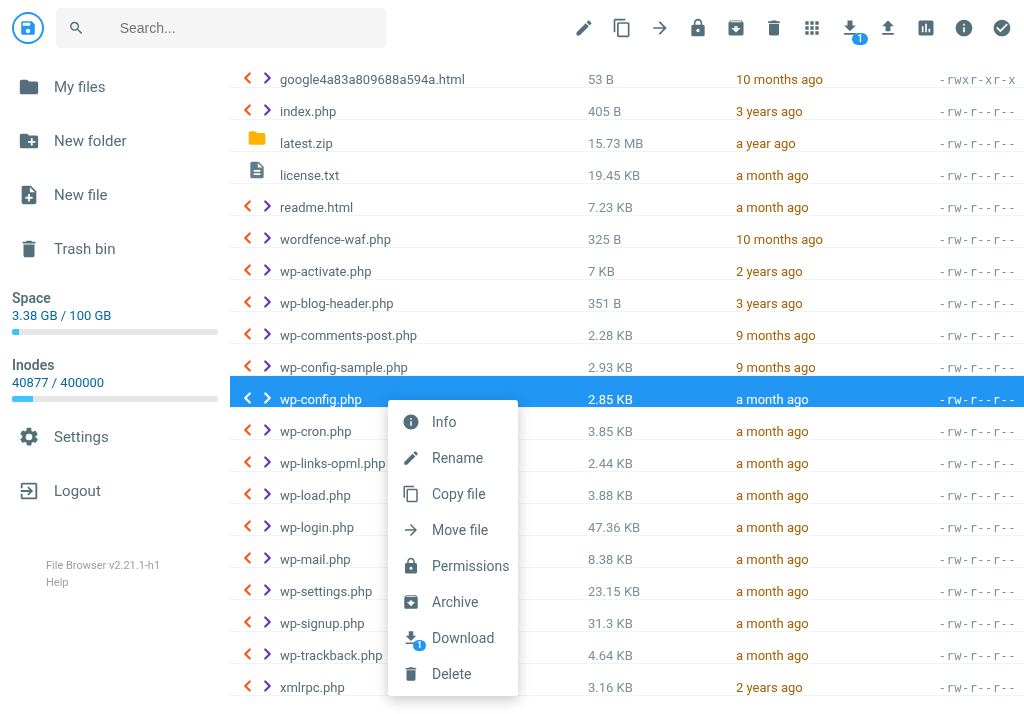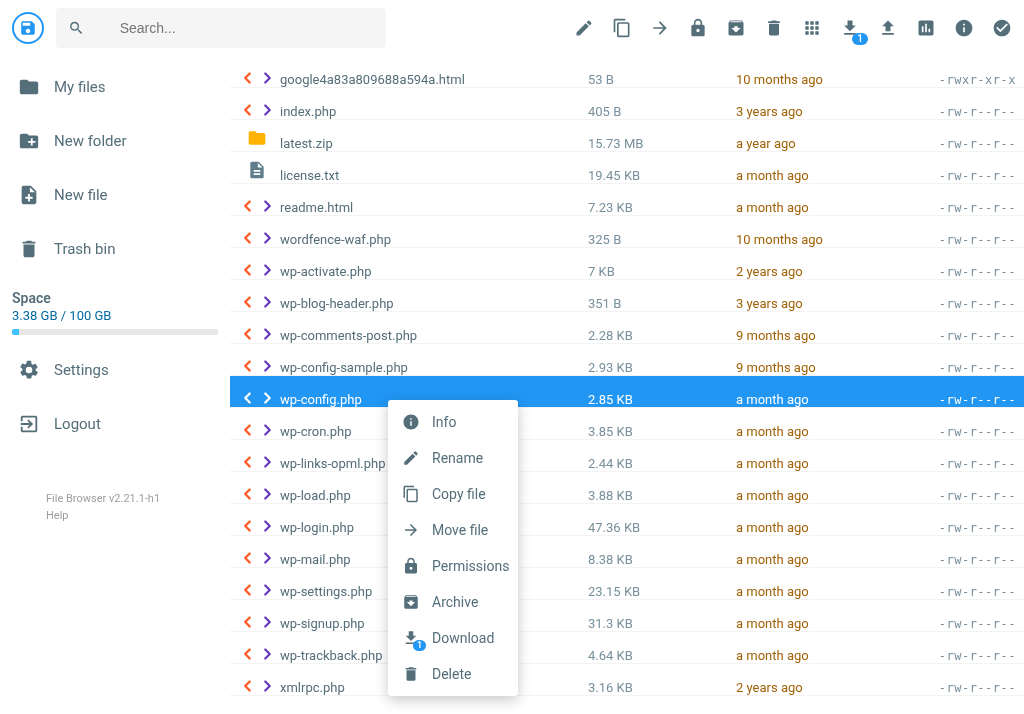--- a/index.html
+++ b/index.html
@@ -273,20 +273,27 @@
         </svg>
       <span>Trash bin</span>
     </div>
     <div class="stats">
       <div class="label">Space</div>
       <div class="val">3.38 GB / 100 GB</div>
       <div class="bar">
           <div class="fill" id="spacefill" style="width: 3.4%;"></div>
         </div>
     </div>
+    <div class="stats">
+      <div class="label">Inodes</div>
+      <div class="val">40877 / 400000</div>
+      <div class="bar">
+          <div class="fill" id="inodesfill" style="width: 10.2%;"></div>
+        </div>
+    </div>
     <div class="nav-item">
       <svg width="22" height="22" viewBox="0 0 24 24" fill="#546e7a">
           <path d="M19.14 12.94c.04-.3.06-.61.06-.94s-.02-.64-.07-.94l2.03-1.58a.5.5 0 00.12-.64l-1.92-3.32a.5.5 0 00-.61-.22l-2.39.96a7.03 7.03 0 00-1.62-.94l-.36-2.54A.5.5 0 0014 2h-4a.5.5 0 00-.49.42l-.36 2.54c-.59.24-1.13.57-1.62.94l-2.39-.96a.5.5 0 00-.61.22L2.61 8.48a.5.5 0 00.12.64l2.03 1.58c-.05.3-.07.63-.07.94s.02.64.07.94l-2.03 1.58a.5.5 0 00-.12.64l1.92 3.32c.14.24.42.34.68.22l2.39-.96c.49.37 1.03.7 1.62.94l.36 2.54c.5.24.25.42.5.42h4c.25 0 .46-.18.5-.42l.36-2.54c.59-.24 1.13-.56 1.62-.94l2.39.96c.26.12.54.02.68-.22l1.92-3.32a.5.5 0 00-.12-.64l-2.03-1.58zM12 15.6A3.6 3.6 0 1112 8.4a3.6 3.6 0 010 7.2z"></path>
         </svg>
       <span>Settings</span>
     </div>
     <div class="nav-item">
       <svg width="22" height="22" viewBox="0 0 24 24" fill="#546e7a">
           <path d="M10.09 15.59L11.5 17l5-5-5-5-1.41 1.41L12.67 11H3v2h9.67l-2.58 2.59zM19 3H5c-1.1 0-2 .9-2 2v4h2V5h14v14H5v-4H3v4c0 1.1.9 2 2 2h14c1.1 0 2-.9 2-2V5c0-1.1-.9-2-2-2z"></path>
         </svg>

